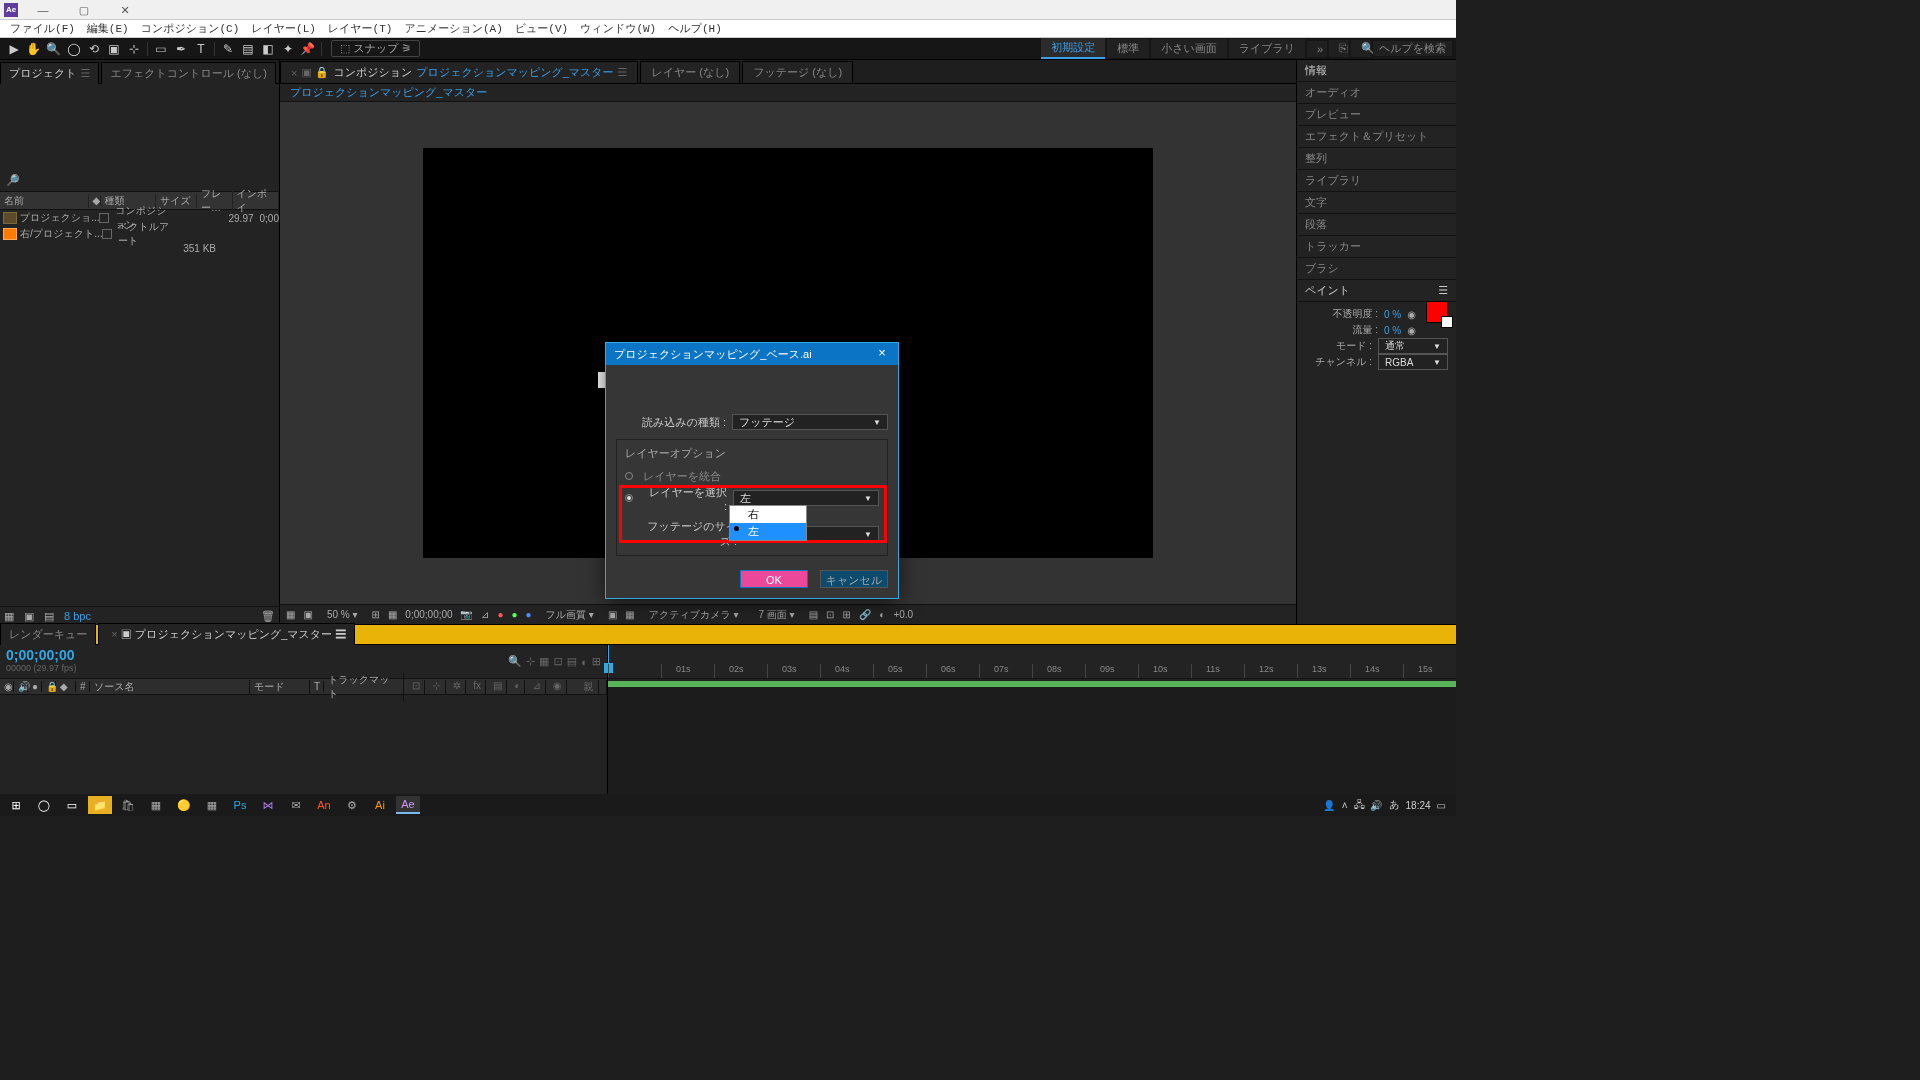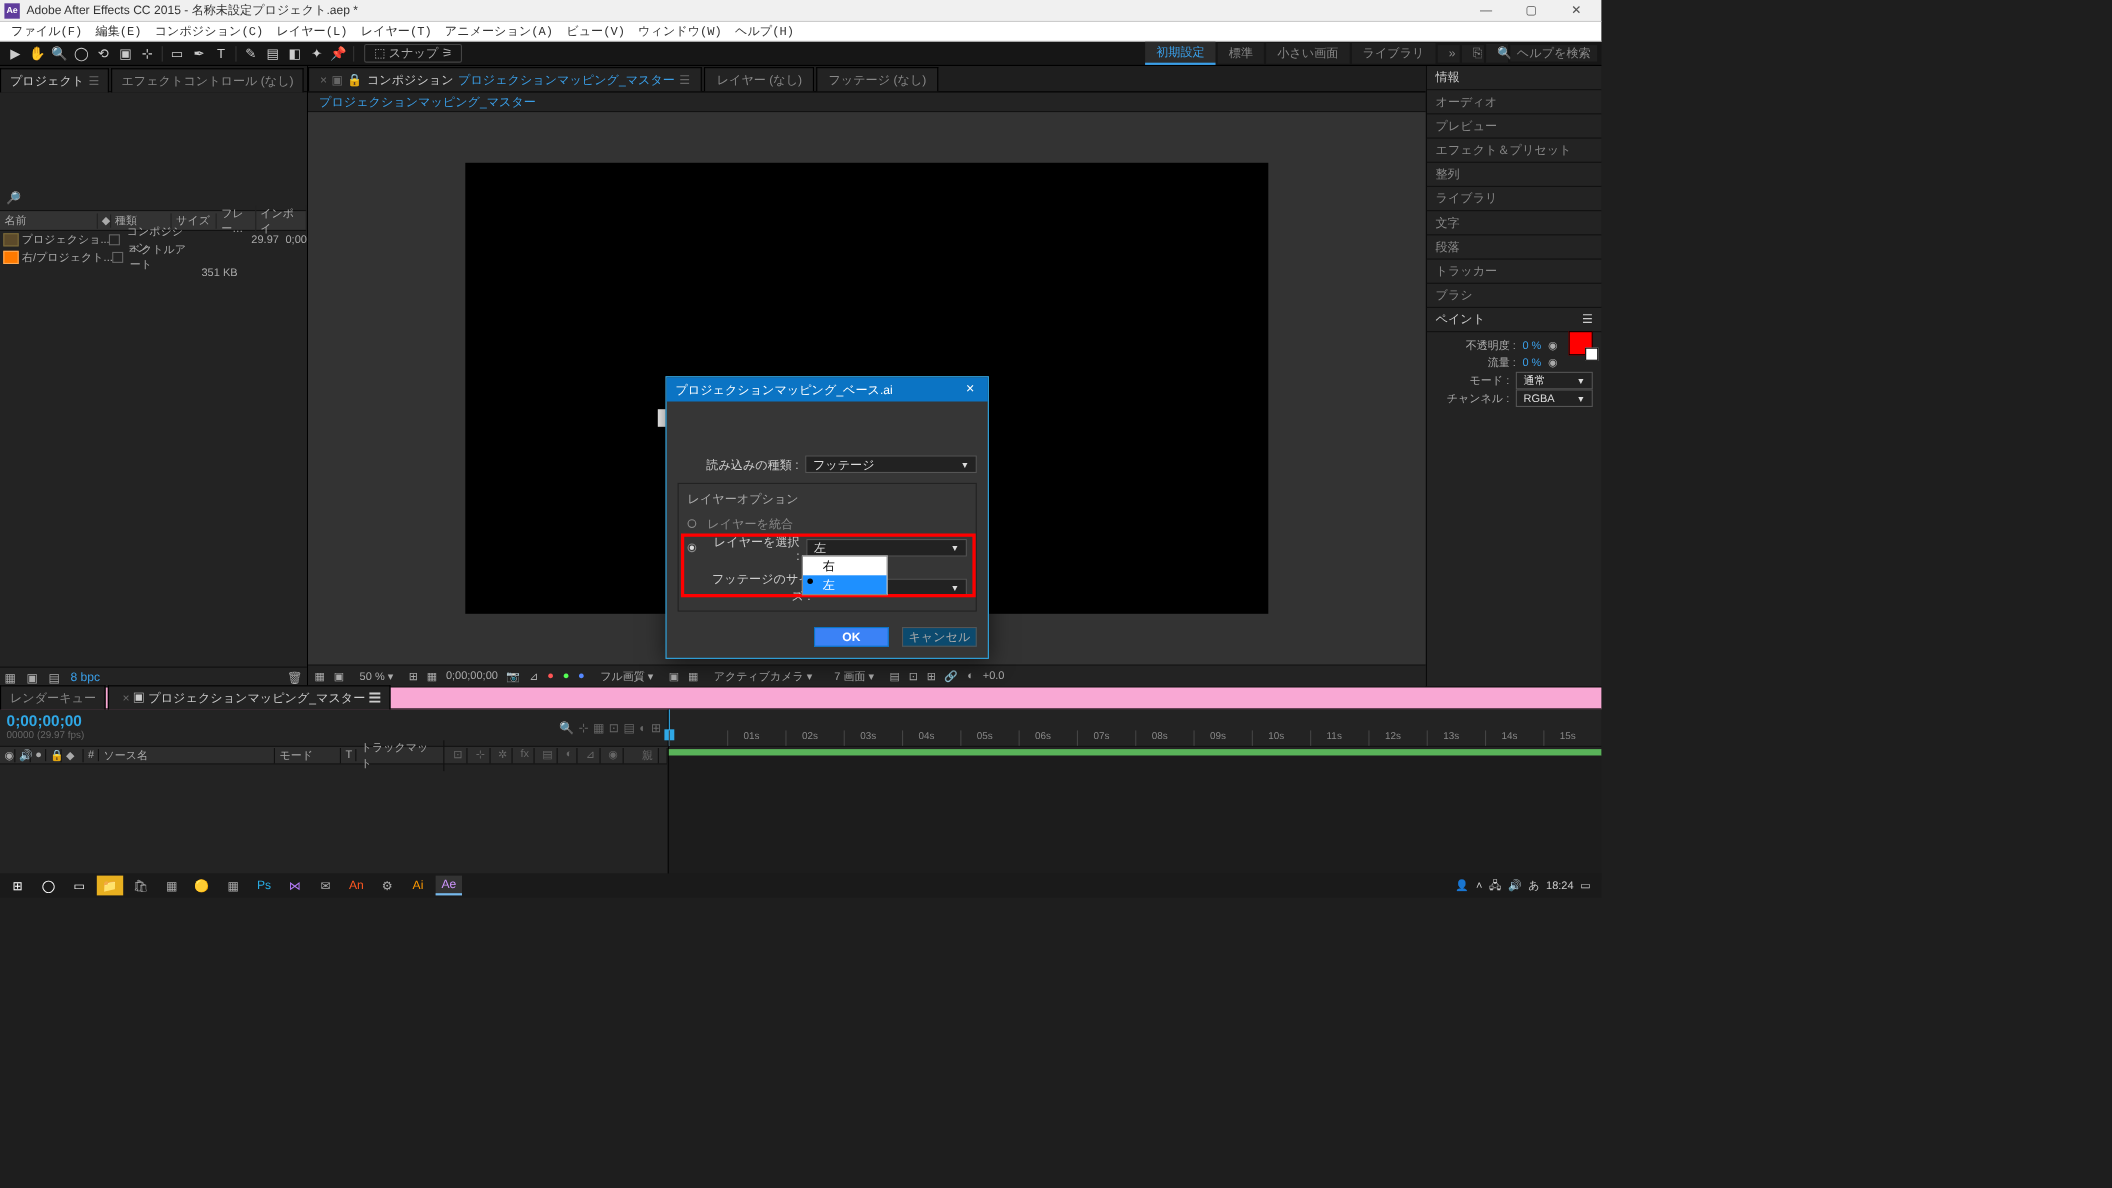--- a/index.html
+++ b/index.html
@@ -68,21 +68,21 @@
 
 .right-item { height:22px; border-bottom:1px solid #111; display:flex; align-items:center; padding:0 8px; font-size:11px; color:#888;}
 .right-item.head { color:#ccc;}
 .paint-body { padding:4px 8px; font-size:10px;}
 .paint-body .row { display:flex; align-items:center; justify-content:flex-end; gap:6px; height:16px;}
 .swatch { width:22px; height:22px; background:#ff0000; border:1px solid #000; position:relative; margin-left:auto;}
 .swatch2 { width:12px; height:12px; background:#fff; border:1px solid #000; position:absolute; right:-6px; bottom:-6px;}
 
 
 .timeline-panel { height:176px; background:#232323; border-top:1px solid #000;}
-.tl-tabs { height:20px; background:#f9a8d4; display:flex; align-items:flex-end; border-bottom:1px solid #000;}
+.tl-tabs { height:20px; background:#eab308; display:flex; align-items:flex-end; border-bottom:1px solid #000;}
 .tl-left { width:608px; border-right:1px solid #000;}
 .tl-body { display:flex; height:calc(100% - 20px);}
 .tl-head { height:34px; border-bottom:1px solid #111; display:flex;}
 .tc-block { padding:2px 6px;}
 .tc { color:#2fa8e6; font-size:14px; font-weight:bold;}
 .tc-sub { font-size:9px; color:#666;}
 .tl-cols { height:16px; background:#2d2d2d; border-bottom:1px solid #111; display:flex; align-items:center; font-size:10px;}
 .tl-cols span { padding:0 4px; border-right:1px solid #111;}
 .tl-right { flex:1; display:flex; flex-direction:column;}
 .ruler { height:34px; border-bottom:1px solid #111; position:relative; background:#232323;}
@@ -110,29 +110,28 @@
 .group-title { font-size:11px; color:#aaa; margin-bottom:4px;}
 .radio-dot { width:8px; height:8px; border-radius:50%; border:1px solid #888; display:inline-block; margin-right:4px; vertical-align:middle;}
 .radio-dot.on::after{content:'';display:block;width:4px;height:4px;background:#ddd;border-radius:50%;margin:1px;}
 .highlight-box { position:absolute; border:3px solid #ff0000; pointer-events:none;}
 .dropdown-popup { position:absolute; background:#fff; border:1px solid #888; font-size:11px; color:#000; z-index:5;}
 .dropdown-popup .opt { padding:1px 28px 1px 18px; position:relative;}
 .dropdown-popup .opt.sel-opt { background:#1e90ff; color:#fff;}
 .dropdown-popup .opt .bullet { position:absolute; left:4px; top:3px; width:5px; height:5px; background:#000; border-radius:50%;}
 .dlg-buttons { display:flex; justify-content:flex-end; gap:12px; padding:6px 10px 10px;}
 .dlg-btn { width:68px; height:18px; font-size:11px; text-align:center; line-height:18px; border:1px solid #555; background:#0c4a6e;}
-.dlg-btn.primary { background:#3b82f6; border-color:#0b74c4; color:#fff;font-weight:bold;}
+.dlg-btn.primary { background:#ec4899; border-color:#0b74c4; color:#fff;}
 .peek { position:absolute; left:598px; top:372px; width:10px; height:16px; background:#fff;}
 </style>
 </head>
 <body>
 
 <div class="titlebar">
   <span class="ae-logo">Ae</span>
-  <span class="title">Adobe After Effects CC 2015 - 名称未設定プロジェクト.aep *</span>
   <div class="win-btns">
     <span>—</span>
     <span>▢</span>
     <span>✕</span>
   </div>
 </div>
 
 <div class="menubar">
   <span>ファイル(F)</span>
   <span>編集(E)</span>

